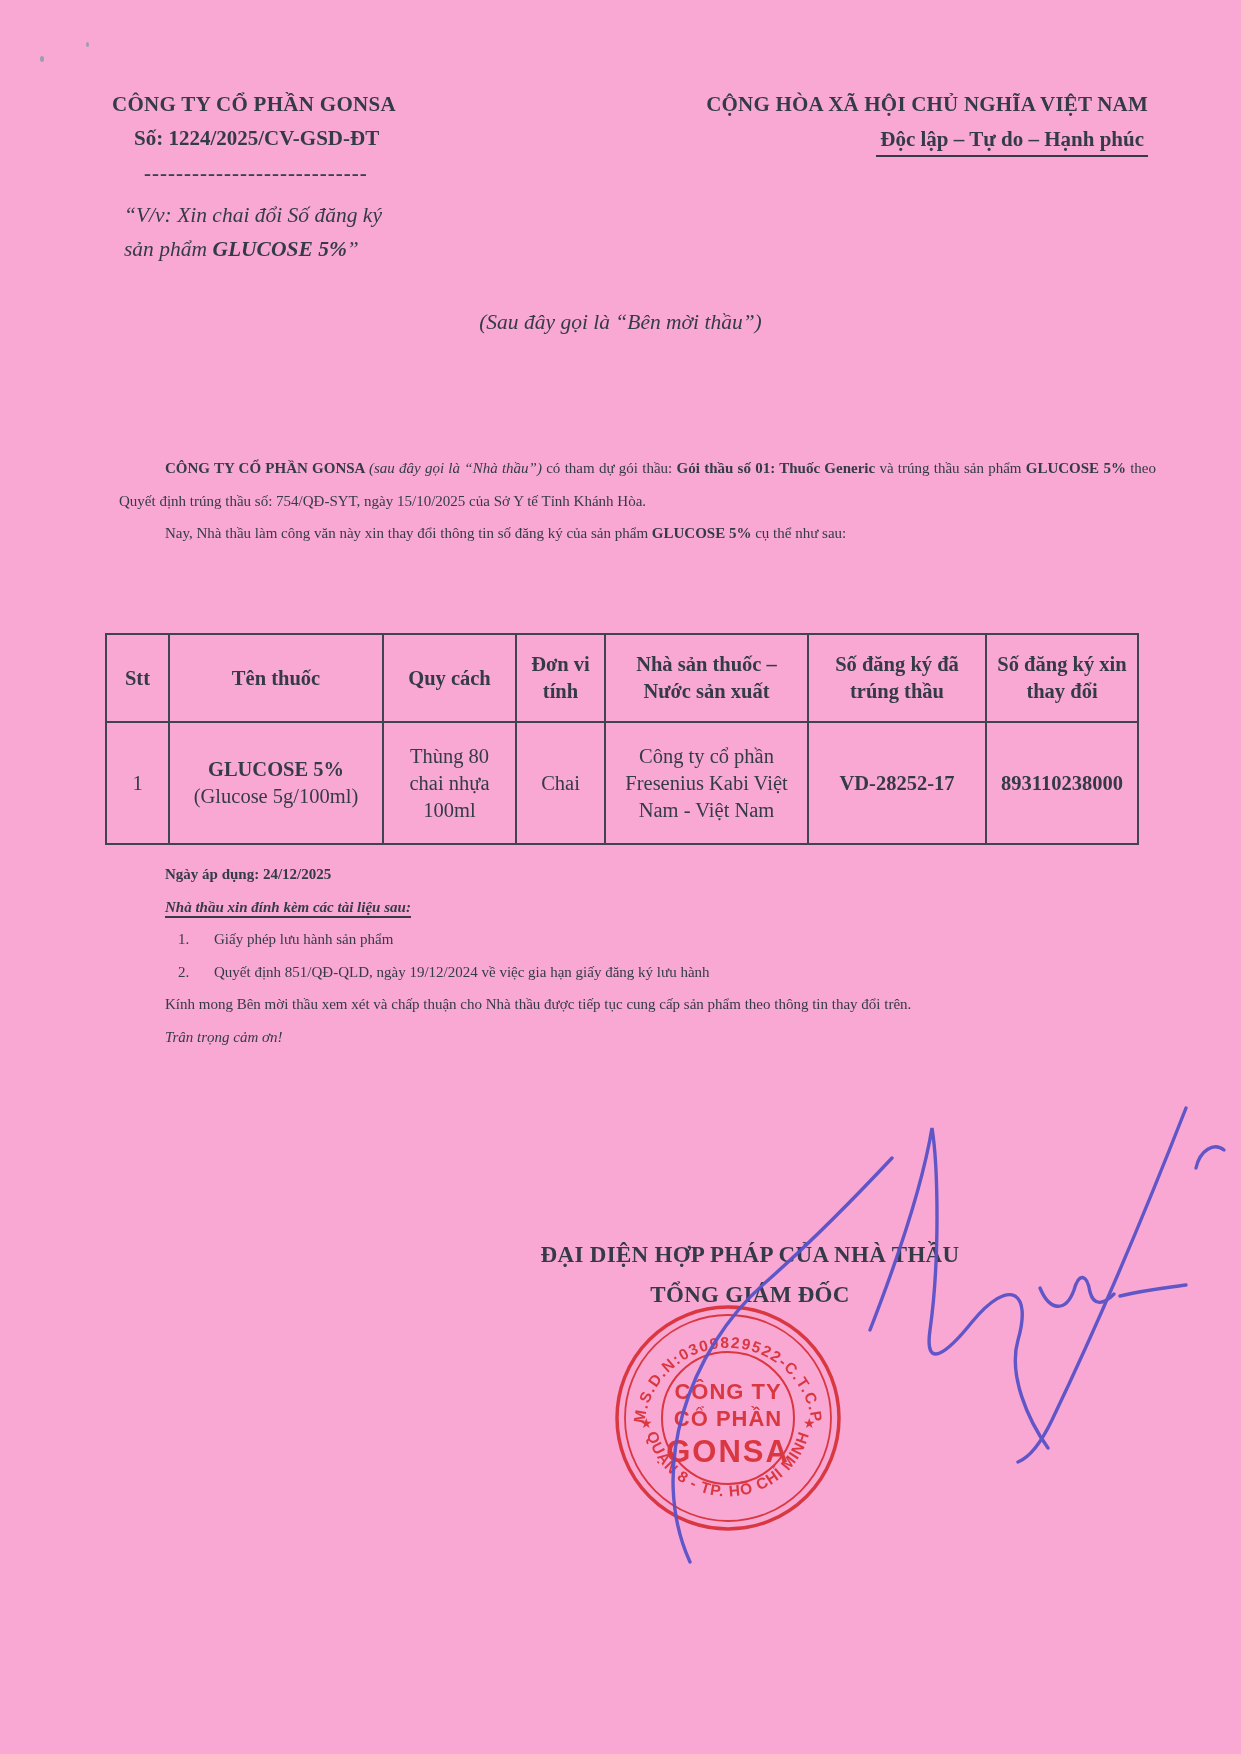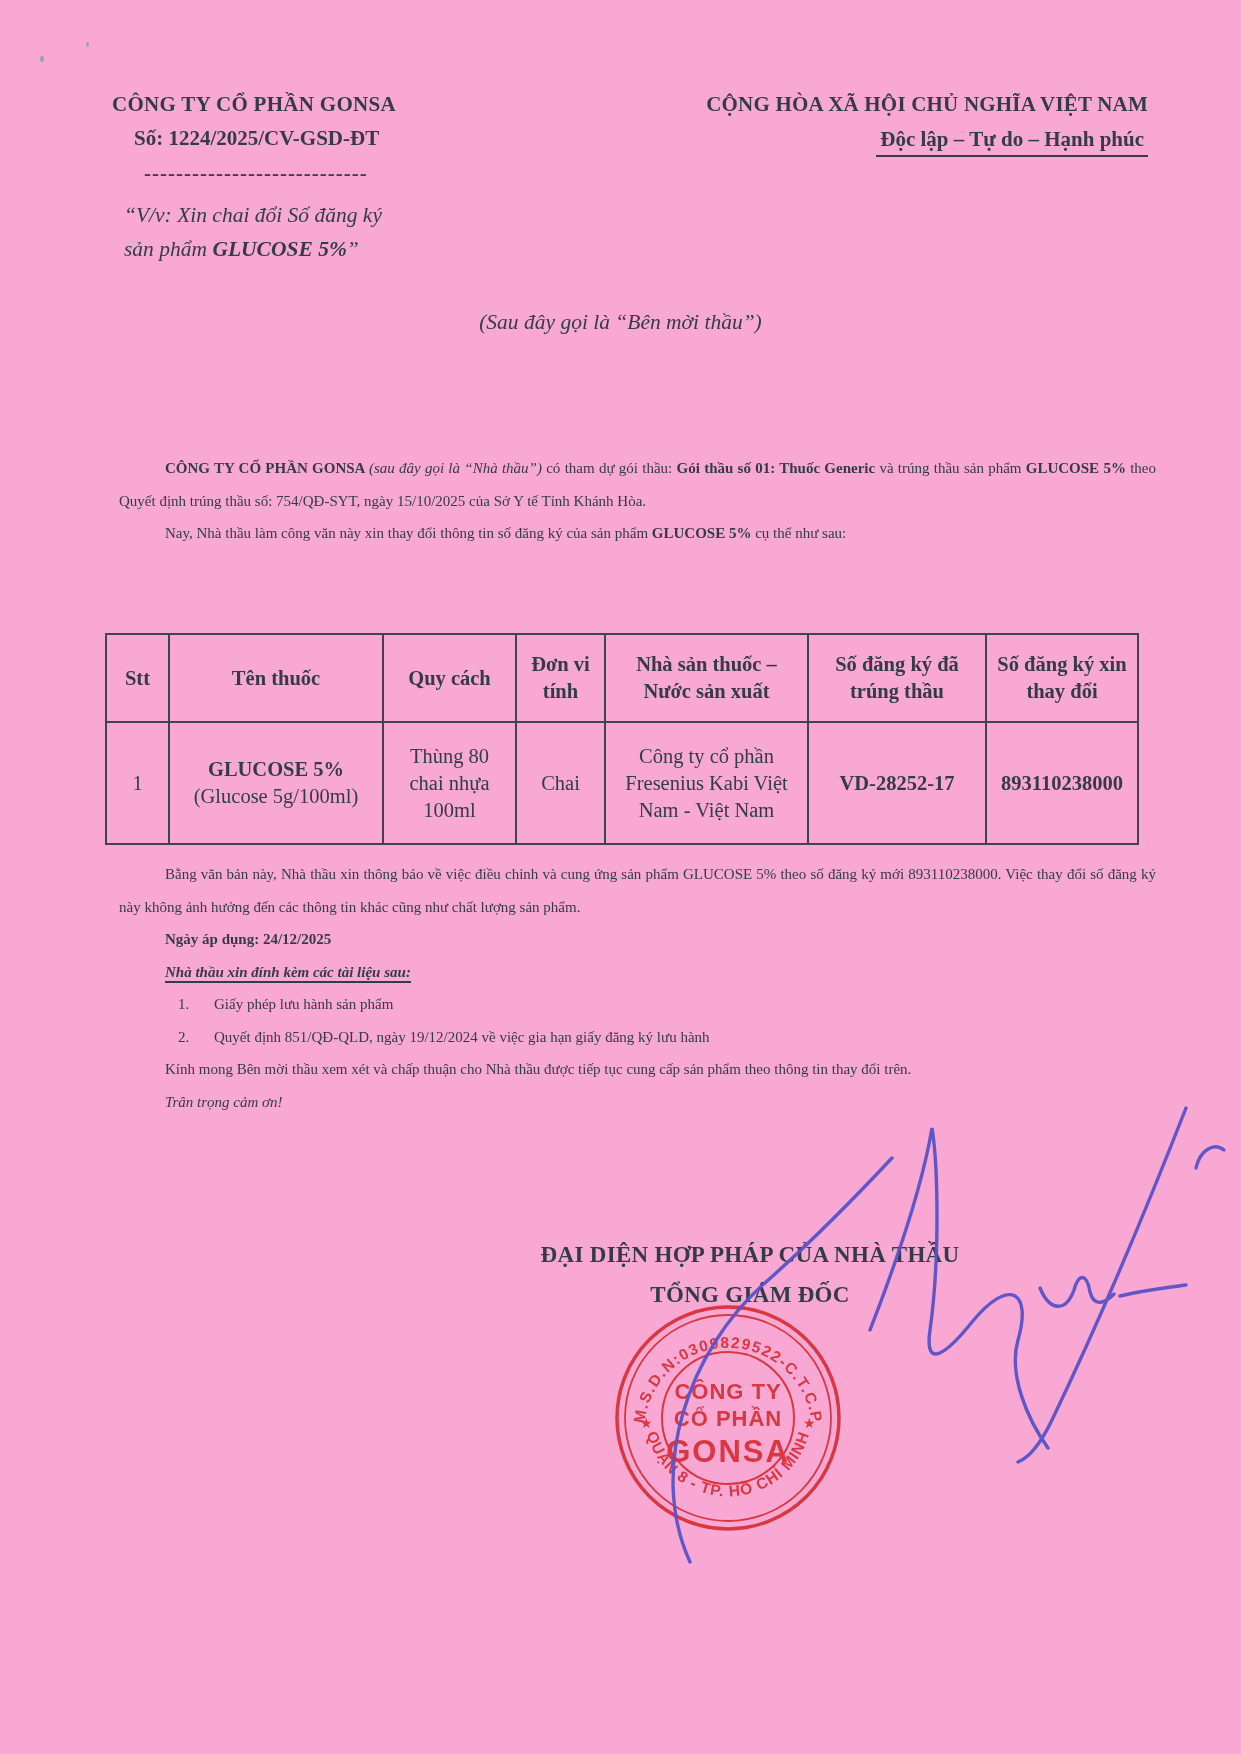--- a/index.html
+++ b/index.html
@@ -128,21 +128,20 @@
         <td>Thùng 80 chai nhựa 100ml</td>
         <td>Chai</td>
         <td>Công ty cổ phần Fresenius Kabi Việt Nam - Việt Nam</td>
         <td class="b">VD-28252-17</td>
         <td class="b">893110238000</td>
       </tr>
     </tbody>
   </table>
 
   <div class="abs bodytext flow2">
-    <p>Bằng văn bản này, Nhà thầu xin thông báo về việc điều chỉnh và cung ứng sản phẩm GLUCOSE 5% theo số đăng ký mới 893110238000. Việc thay đổi số đăng ký này không ảnh hưởng đến các thông tin khác cũng như chất lượng sản phẩm.</p>
     <p class="apply-date">Ngày áp dụng: 24/12/2025</p>
     <p class="attach-h"><span>Nhà thầu xin đính kèm các tài liệu sau:</span></p>
     <p class="li"><span class="num">1.</span><span>Giấy phép lưu hành sản phẩm</span></p>
     <p class="li"><span class="num">2.</span><span>Quyết định 851/QĐ-QLD, ngày 19/12/2024  về việc gia hạn giấy đăng ký lưu hành</span></p>
     <p class="closing">Kính mong Bên mời thầu xem xét và chấp thuận cho Nhà thầu được tiếp tục cung cấp sản phẩm theo thông tin thay đổi trên.</p>
     <p class="thanks">Trân trọng cảm ơn!</p>
   </div>
 
   <div class="abs signblock">
     <div>ĐẠI DIỆN HỢP PHÁP CỦA NHÀ THẦU</div>

